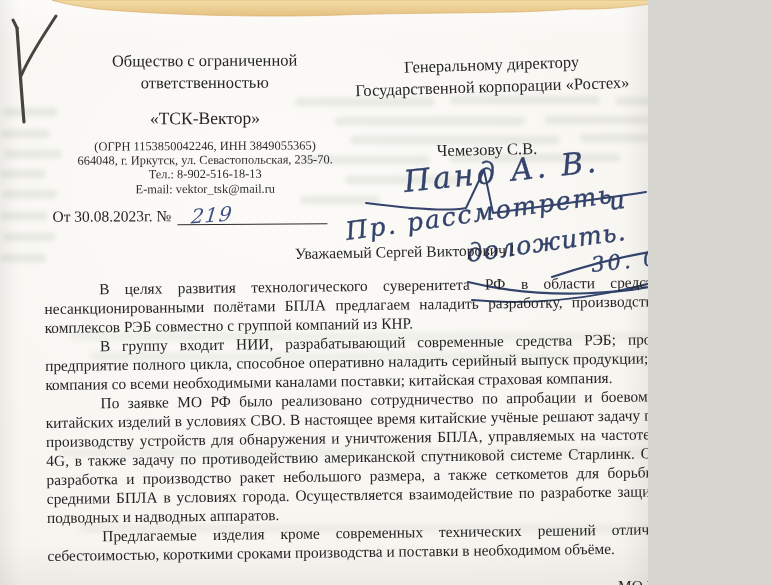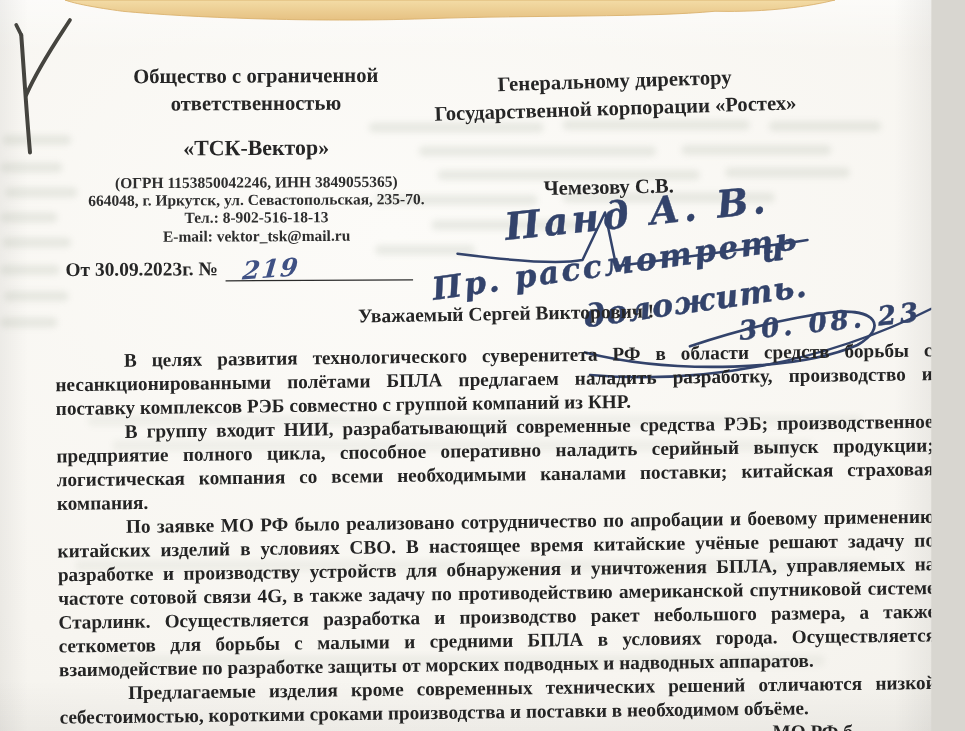--- a/index.html
+++ b/index.html
@@ -1,23 +1,22 @@
 <!DOCTYPE html>
 <html><head>
 <meta charset="utf-8">
 <style>
   html,body{margin:0;padding:0;background:#d8d6d0;}
   .page{
-    position:relative;width:745px;height:585px;overflow:hidden;
+    position:relative;width:648px;height:585px;overflow:hidden;
     font-family:"Liberation Serif",serif;color:#262626;
     background:
       linear-gradient(to right, rgba(0,0,0,0.05), rgba(0,0,0,0) 3%, rgba(0,0,0,0) 96%, rgba(0,0,0,0.05)),
       linear-gradient(to bottom, rgba(255,255,255,0.55), rgba(0,0,0,0) 7%, rgba(0,0,0,0) 93%, rgba(0,0,0,0.04)),
       radial-gradient(130% 115% at 42% 32%, #fcfbf8 0%, #f7f5f0 55%, #efede7 100%);
-    font-weight: bold;
   }
   .abs{position:absolute;}
   svg{display:block;}
   
   .bleed{position:absolute;height:8px;background:#8c9884;opacity:.17;filter:blur(2.6px);border-radius:4px;pointer-events:none;}
   .bleed.body{opacity:.09;height:9px;}
 
   .letterhead{left:40px;top:50px;width:330px;text-align:center;transform:rotate(-0.3deg);}
   .lh-big{font-size:16.5px;line-height:22px;}
   .org-name{font-size:17.5px;margin-top:13px;line-height:22px;}
@@ -92,21 +91,21 @@
 
   <div class="abs letterhead">
     <div class="lh-big">Общество с ограниченной</div>
     <div class="lh-big">ответственностью</div>
     <div class="org-name">«ТСК-Вектор»</div>
     <div class="lh-small first">(ОГРН 1153850042246, ИНН 3849055365)</div>
     <div class="lh-small">664048, г. Иркутск, ул. Севастопольская, 235-70.</div>
     <div class="lh-small">Тел.: 8-902-516-18-13</div>
     <div class="lh-small">E-mail: vektor_tsk@mail.ru</div>
     <div class="ref-line">
-      <span>От 30.09.2023г. №</span><span class="ref-underline"><span class="ref-num">219</span></span>
+      <span>От 30.08.2023г. №</span><span class="ref-underline"><span class="ref-num">219</span></span>
     </div>
   </div>
 
   <div class="abs recipient">
     <div>Генеральному директору</div>
     <div>Государственной корпорации «Ростех»</div>
   </div>
   <div class="abs recipient-name">Чемезову С.В.</div>
 
   <svg class="abs" style="left:0;top:0;" width="772" height="320" viewBox="0 0 772 320">

